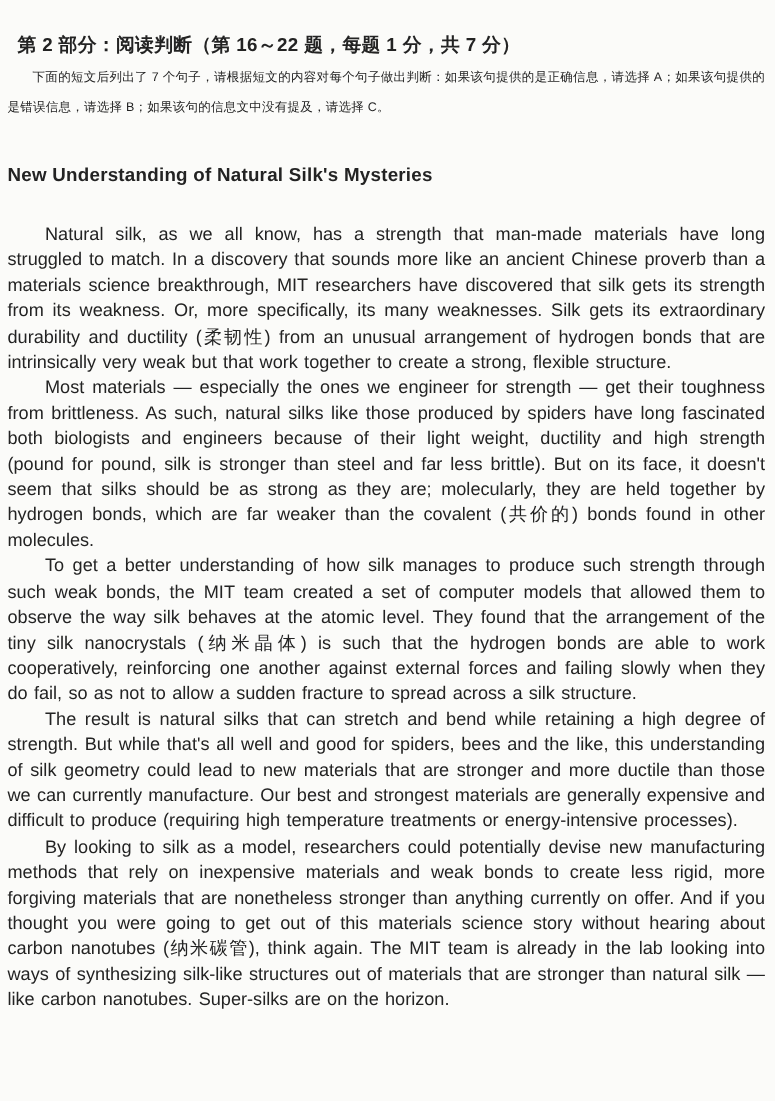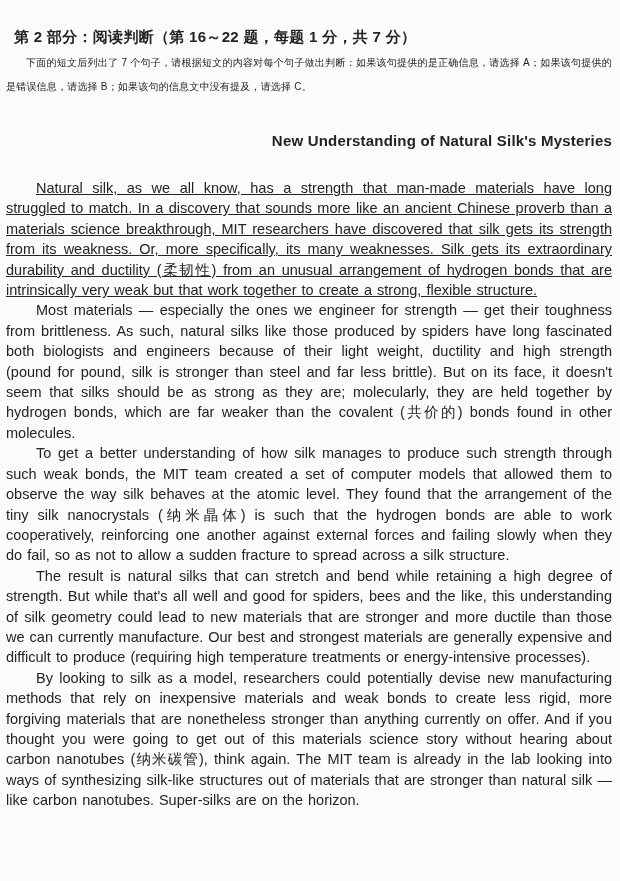--- a/index.html
+++ b/index.html
@@ -31,36 +31,35 @@
     margin: 2px 0 0 0;
     font-size: 10px;
     line-height: 23.5px;
     text-align: justify;
     text-indent: 2em;
     letter-spacing: 0.2px;
   }
   .article-title {
     font-size: 15px;
     font-weight: bold;
-    text-align: right;
+    text-align: left;
     margin: 32px 0 0 0;
     line-height: 22px;
     letter-spacing: 0.2px;
   }
   .en-paragraph {
     margin: 0;
     font-size: 14.5px;
     line-height: 20.4px;
     text-align: justify;
     text-indent: 30px;
     word-spacing: 1px;
   }
   .en-paragraph.first {
     margin-top: 26px;
-    text-decoration: underline;
   }
 </style>
 </head>
 <body>
 
 <div class="doc">
 
   <div class="section-header">第 2 部分：阅读判断（第 16～22 题，每题 1 分，共 7 分）</div>
 
   <p class="cn-instructions">下面的短文后列出了 7 个句子，请根据短文的内容对每个句子做出判断：如果该句提供的是正确信息，请选择 A；如果该句提供的是错误信息，请选择 B；如果该句的信息文中没有提及，请选择 C。</p>

